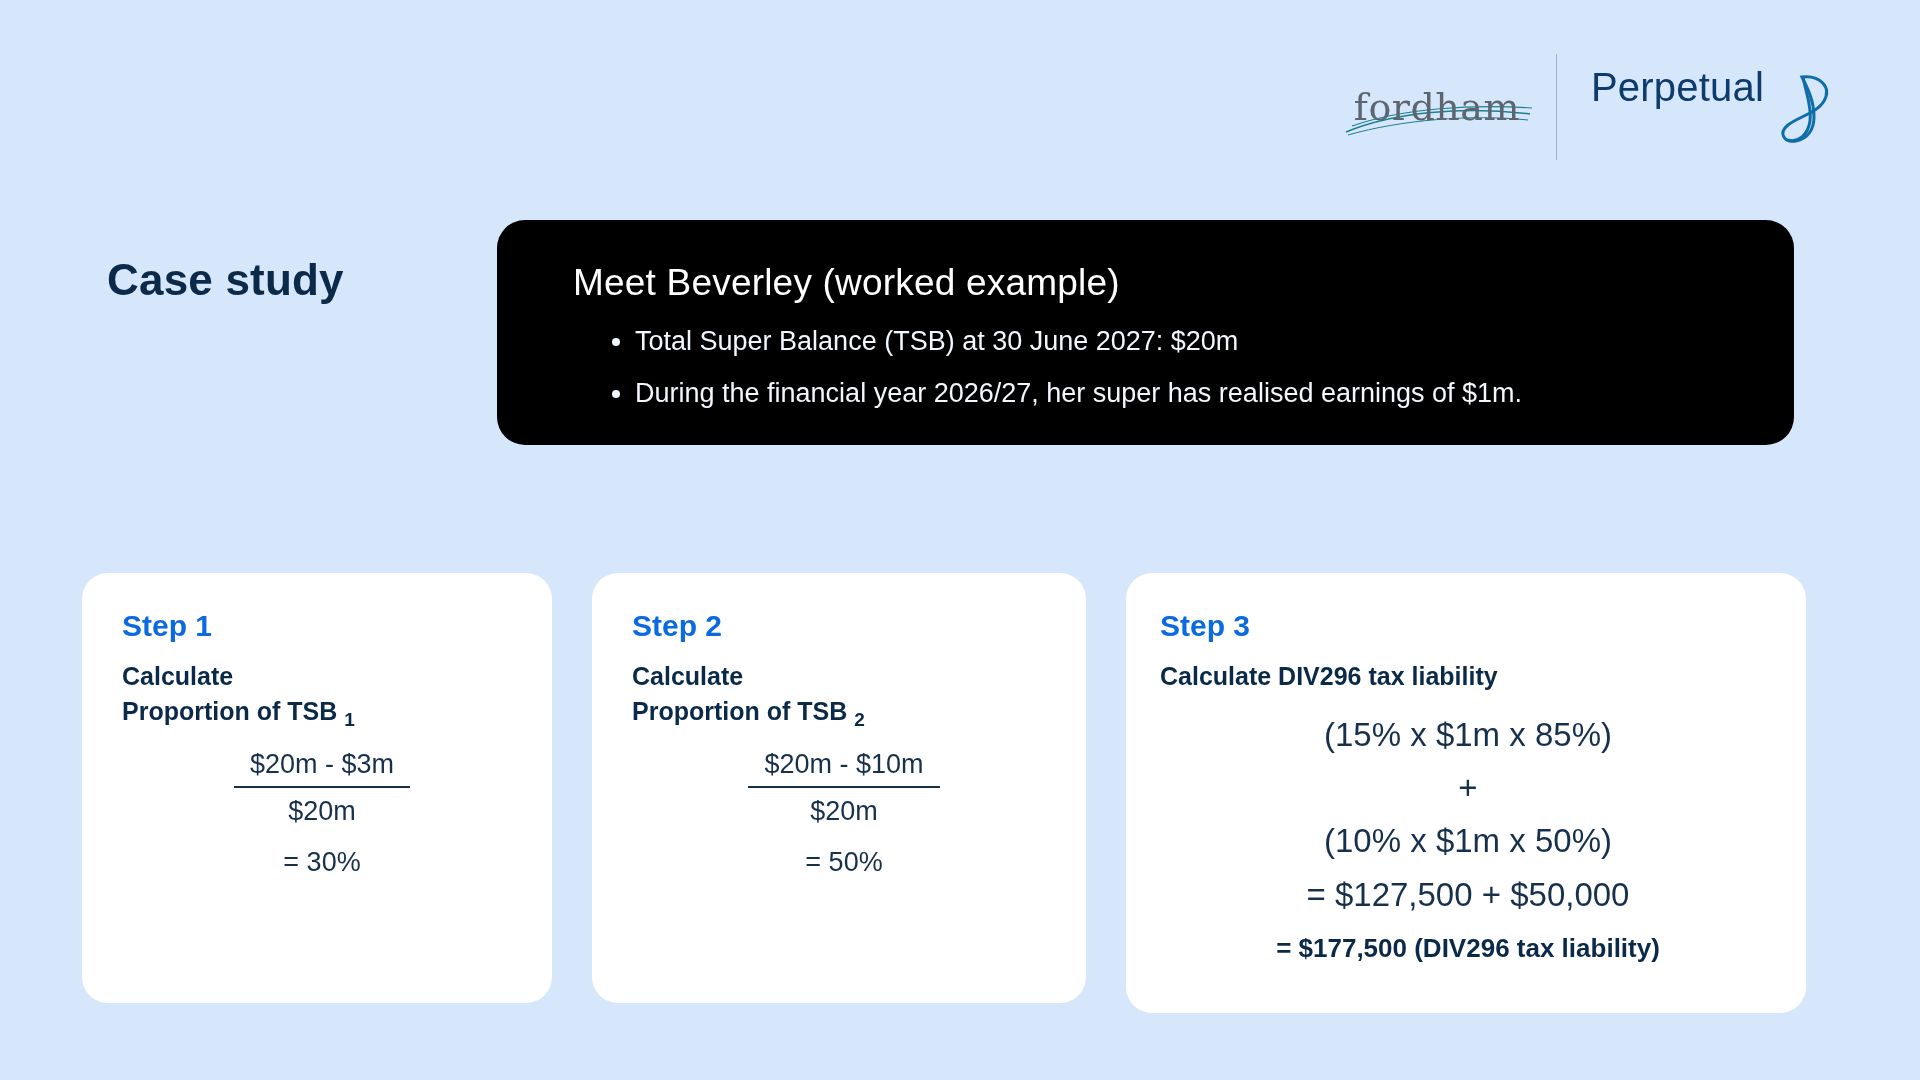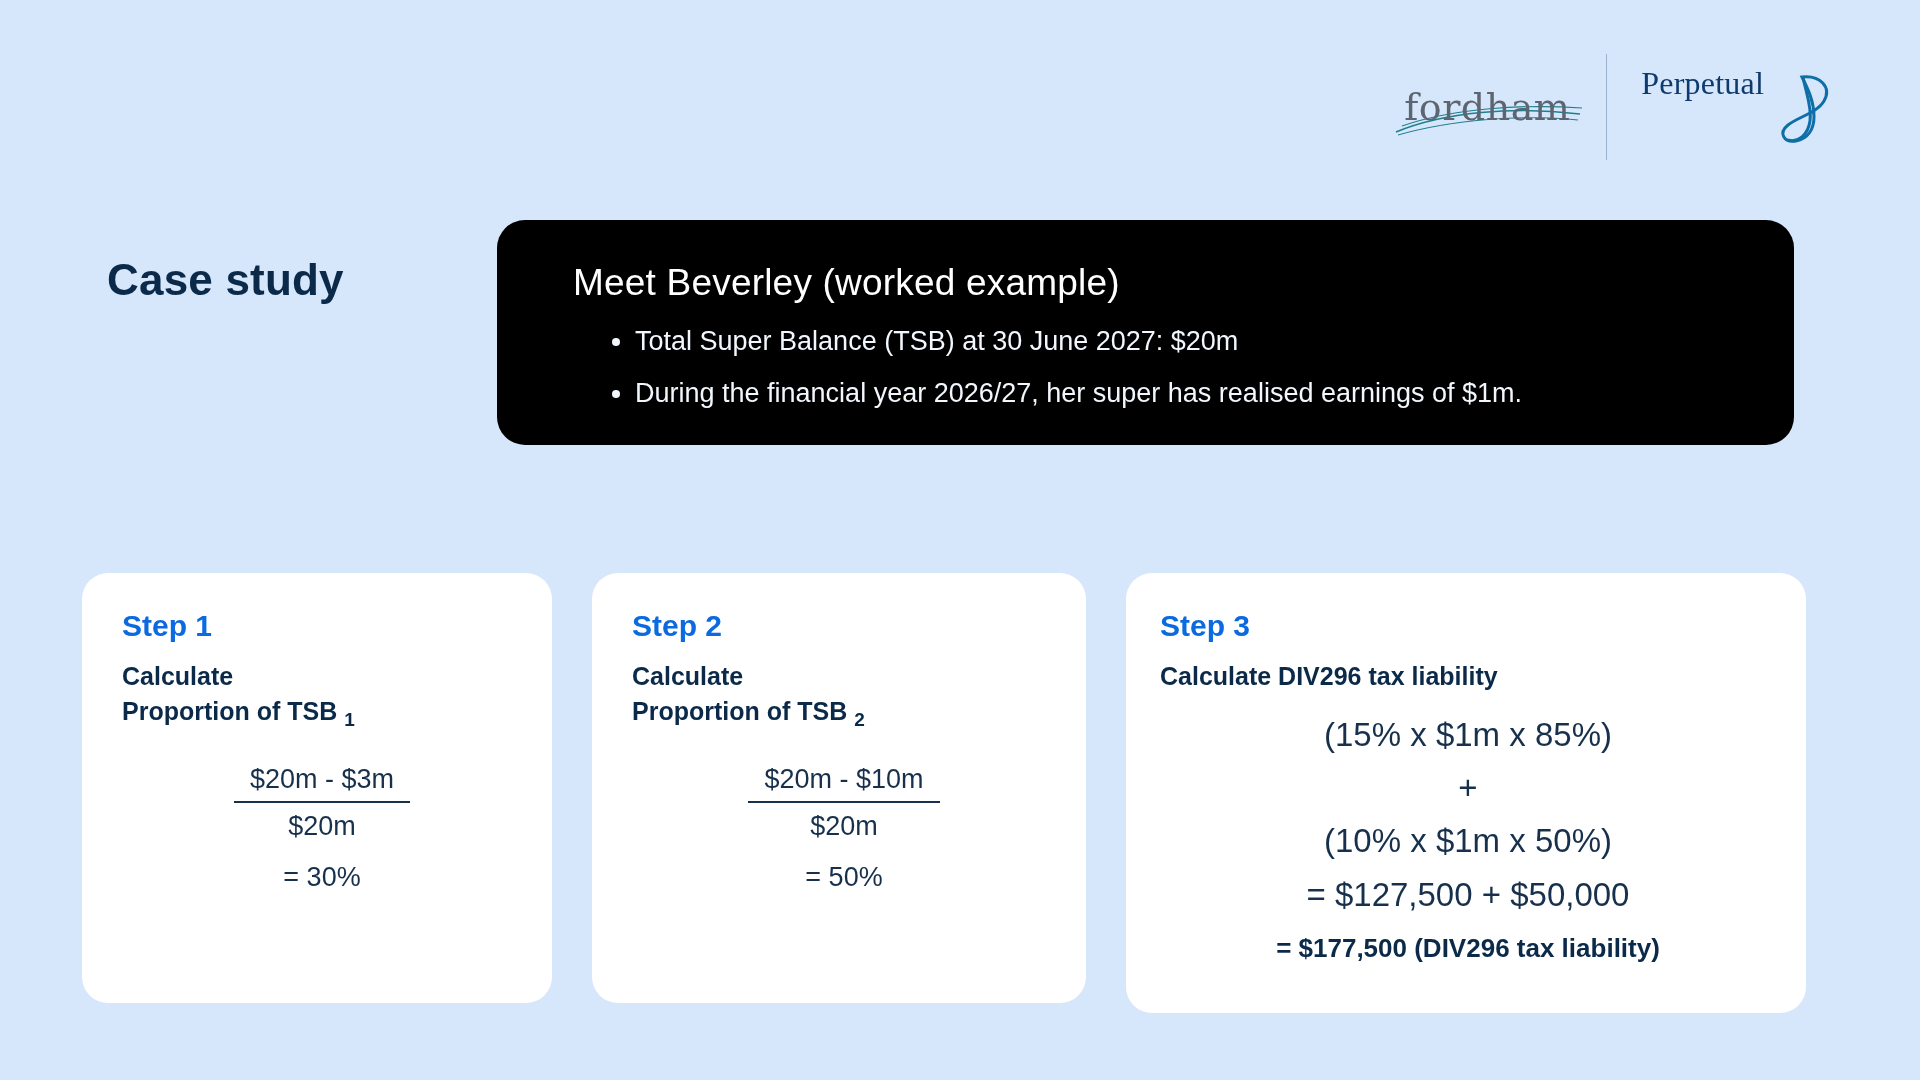--- a/index.html
+++ b/index.html
@@ -54,22 +54,22 @@
     height: 106px;
     background: #9bb3cc;
     margin: 0 34px 0 0;
   }
   .logo-perpetual {
     display: flex;
     align-items: flex-start;
     gap: 2px;
   }
   .logo-perpetual-text {
-    font-family: Liberation Serif, serif;
-    font-size: 32px;
+    font-family: Liberation Sans, sans-serif;
+    font-size: 40px;
     color: #0e3b6e;
     letter-spacing: 0.2px;
   }
   .logo-p-mark {
     margin-left: -4px;
     margin-top: 6px;
   }
 
   
   .case-title {
@@ -144,21 +144,21 @@
     line-height: 1.38;
   }
   .card-heading .sub {
     font-size: 19px;
     vertical-align: sub;
     font-weight: bold;
   }
 
   
   .fraction {
-    margin-top: 31px;
+    margin-top: 16px;
     text-align: center;
   }
   .fraction .numer {
     font-size: 27px;
     color: #17314d;
     display: inline-block;
     padding: 0 16px 6px 16px;
     border-bottom: 2px solid #17314d;
   }
   .fraction .denom {

